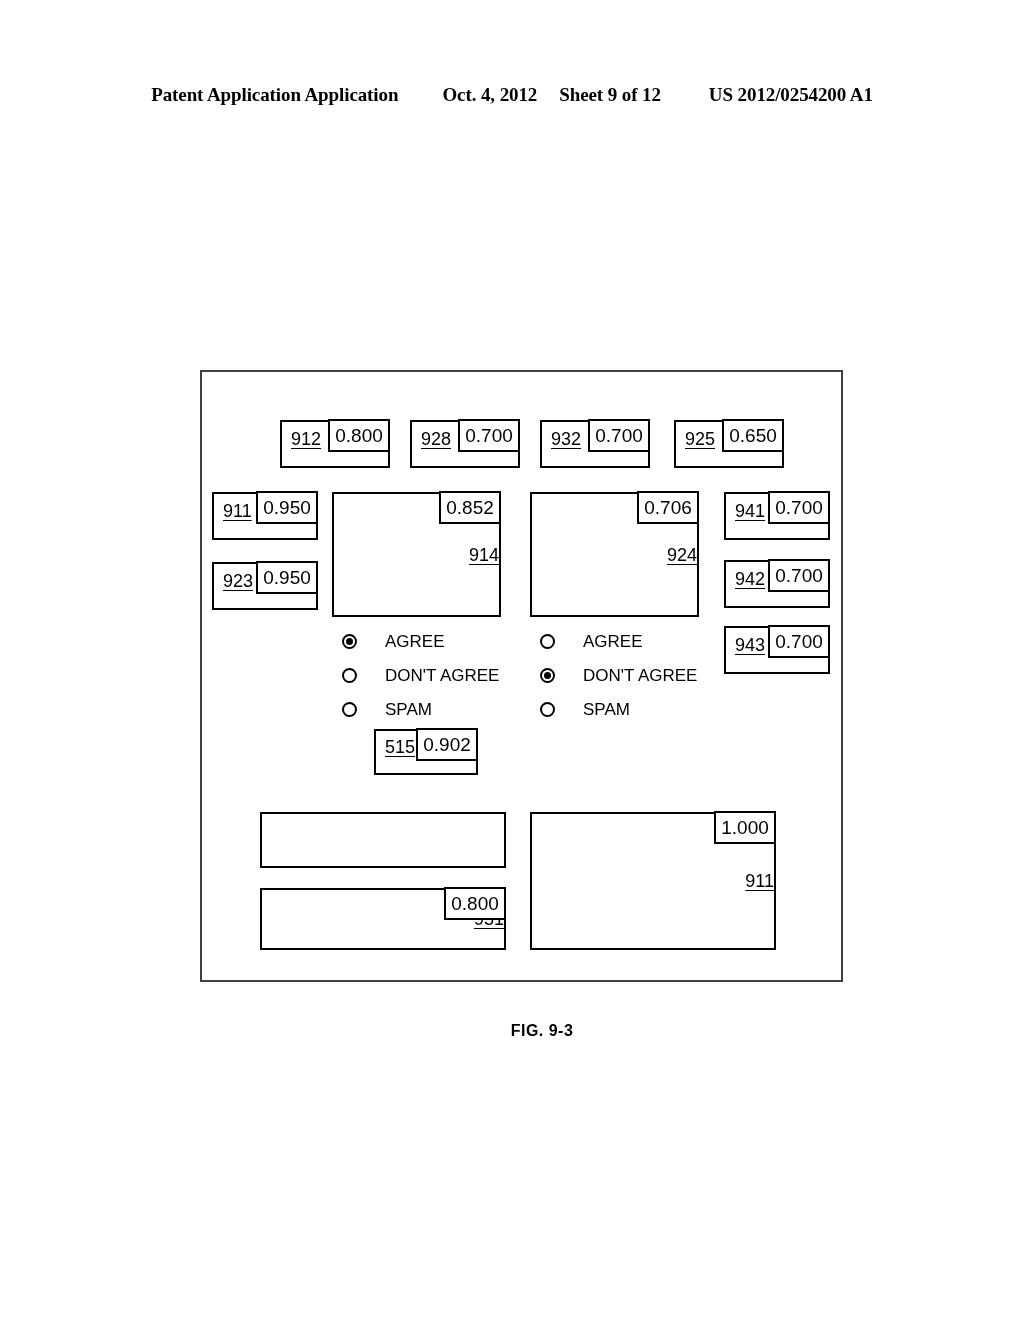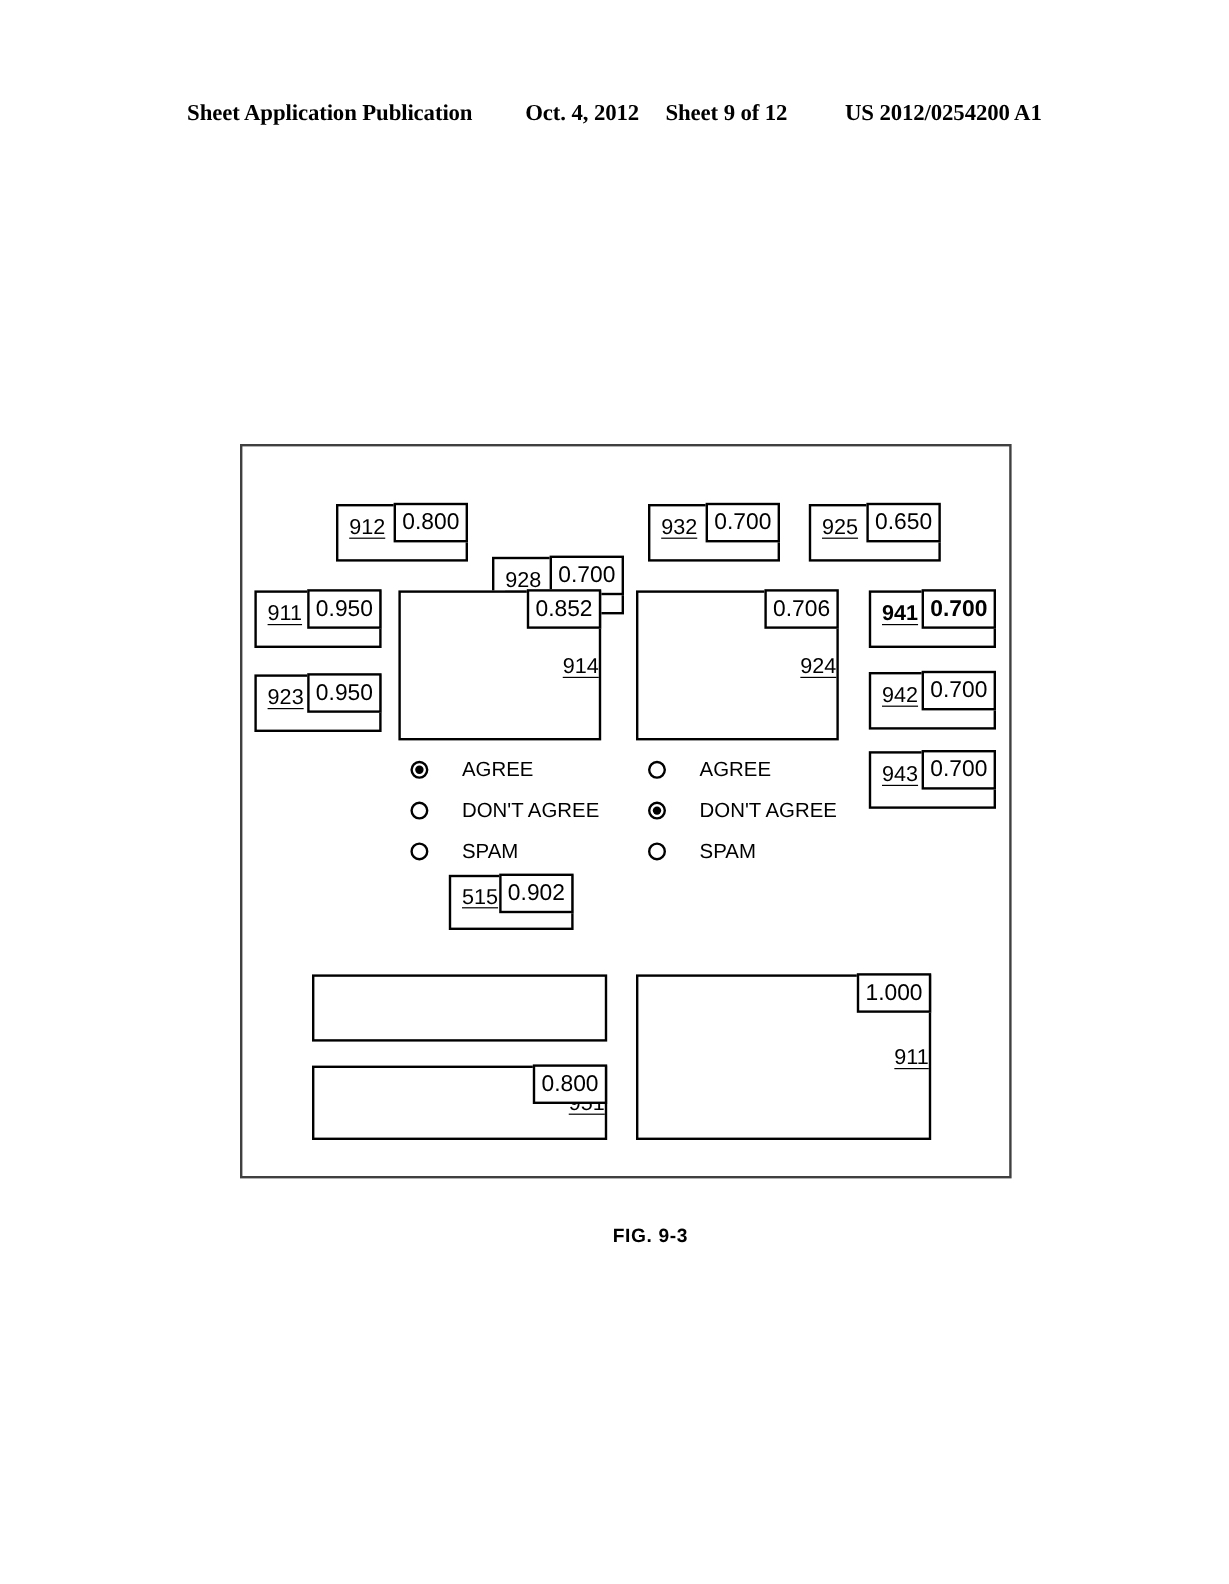--- a/index.html
+++ b/index.html
@@ -156,31 +156,31 @@
     font-weight: bold;
     font-size: 16px;
     letter-spacing: 0.5px;
     margin-left: 30px;
   }
 </style>
 </head>
 <body>
 
 <div class="page-header">
-  <span class="hdr-pub">Sheet Application Publication</span><span class="hdr-date">Oct. 4, 2012</span><span class="hdr-sheet">Sheet 9 of 12</span><span class="hdr-num">US 2012/0254200 A1</span>
+  <span class="hdr-pub">Patent Application Application</span><span class="hdr-date">Oct. 4, 2012</span><span class="hdr-sheet">Sheet 9 of 12</span><span class="hdr-num">US 2012/0254200 A1</span>
 </div>
 
 <div id="figure-frame">
 
   <div class="node small" style="left:78px; top:48px; width:110px; height:48px;">
     <span class="node-label">912</span>
     <span class="node-value">0.800</span>
   </div>
 
-  <div class="node small" style="left:208px; top:48px; width:110px; height:48px;margin-top:44px;">
+  <div class="node small" style="left:208px; top:48px; width:110px; height:48px;">
     <span class="node-label">928</span>
     <span class="node-value">0.700</span>
   </div>
 
   <div class="node small" style="left:338px; top:48px; width:110px; height:48px;">
     <span class="node-label">932</span>
     <span class="node-value">0.700</span>
   </div>
 
   <div class="node small" style="left:472px; top:48px; width:110px; height:48px;">
@@ -201,21 +201,21 @@
   <div class="node large" style="left:130px; top:120px; width:169px; height:125px;">
     <span class="node-label">914</span>
     <span class="node-value">0.852</span>
   </div>
 
   <div class="node large" style="left:328px; top:120px; width:169px; height:125px;">
     <span class="node-label">924</span>
     <span class="node-value">0.706</span>
   </div>
 
-  <div class="node small" style="left:522px; top:120px; width:106px; height:48px;font-weight:bold;">
+  <div class="node small" style="left:522px; top:120px; width:106px; height:48px;">
     <span class="node-label">941</span>
     <span class="node-value">0.700</span>
   </div>
 
   <div class="node small" style="left:522px; top:188px; width:106px; height:48px;">
     <span class="node-label">942</span>
     <span class="node-value">0.700</span>
   </div>
 
   <div class="node small" style="left:522px; top:254px; width:106px; height:48px;">

